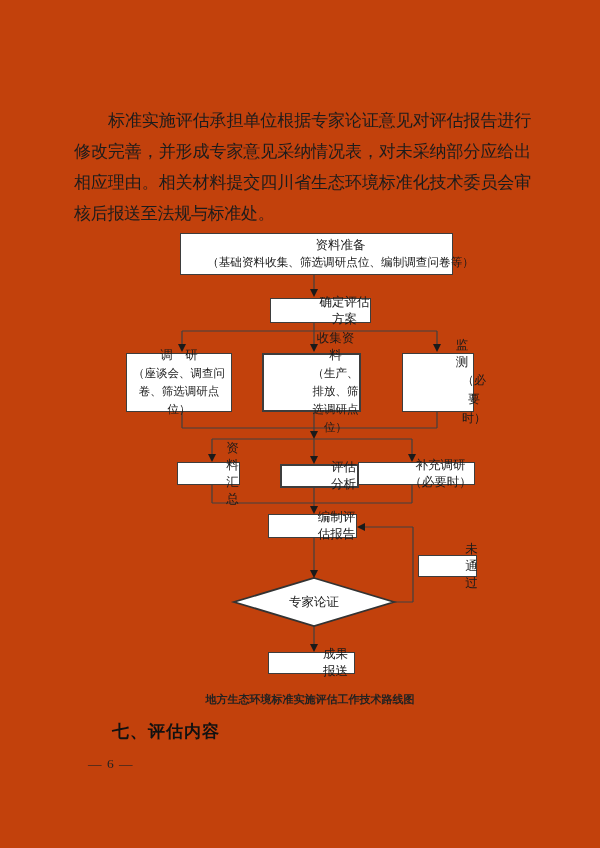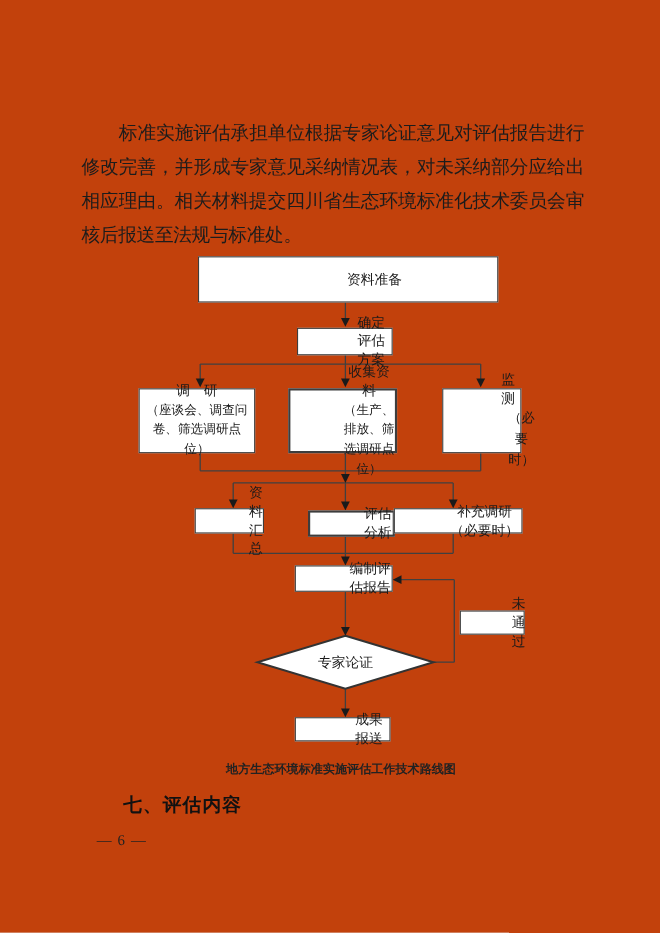--- a/index.html
+++ b/index.html
@@ -35,21 +35,21 @@
     align-items:center;justify-content:center;
     text-align:center;
     box-sizing:border-box;
     color:#1a1a1a;
     padding-left:48px;
   }
   .node-title{font-size:12.5px;line-height:17px;}
   .node-sub{font-size:12px;line-height:17px;}
   .n-prep{left:180px;top:233px;width:273px;height:42px;}
   .n-prep .node-sub{font-size:11.6px;white-space:nowrap;}
-  .n-plan{left:270px;top:298px;width:87px;height:25px;}
+  .n-plan{left:270px;top:298px;width:101px;height:25px;}
   .n-survey{left:126px;top:353px;width:106px;height:59px;padding:0 2px;}
   .n-survey .node-sub,.n-collect .node-sub{font-size:11.5px;line-height:18px;}
   .n-collect{left:262px;top:353px;width:99px;height:59px;border-width:2px;}
   .n-monitor{left:402px;top:353px;width:72px;height:59px;}
   .n-monitor .node-sub{line-height:19px;margin-left:24px;}
   .n-summary{left:177px;top:462px;width:63px;height:23px;}
   .n-analysis{left:280px;top:464px;width:79px;height:24px;border-width:2px;}
   .n-supplement{left:358px;top:462px;width:117px;height:23px;}
   .n-report{left:268px;top:514px;width:89px;height:24px;}
   .n-fail{left:418px;top:555px;width:59px;height:22px;}
@@ -111,20 +111,21 @@
         <polygon points="408,454 416,454 412,462"></polygon>
         <polygon points="310,506 318,506 314,514"></polygon>
         <polygon points="310,570 318,570 314,578"></polygon>
         <polygon points="365,523 365,531 357,527"></polygon>
         <polygon points="310,644 318,644 314,652"></polygon>
       </g>
     </svg>
 
     <div class="node n-prep">
       <div class="node-title">资料准备</div>
+      <div class="node-sub">（基础资料收集、筛选调研点位、编制调查问卷等）</div>
     </div>
 
     <div class="node n-plan">
       <div class="node-title">确定评估方案</div>
     </div>
 
     <div class="node n-survey">
       <div class="node-title">调　研</div>
       <div class="node-sub">（座谈会、调查问卷、筛选调研点位）</div>
     </div>

